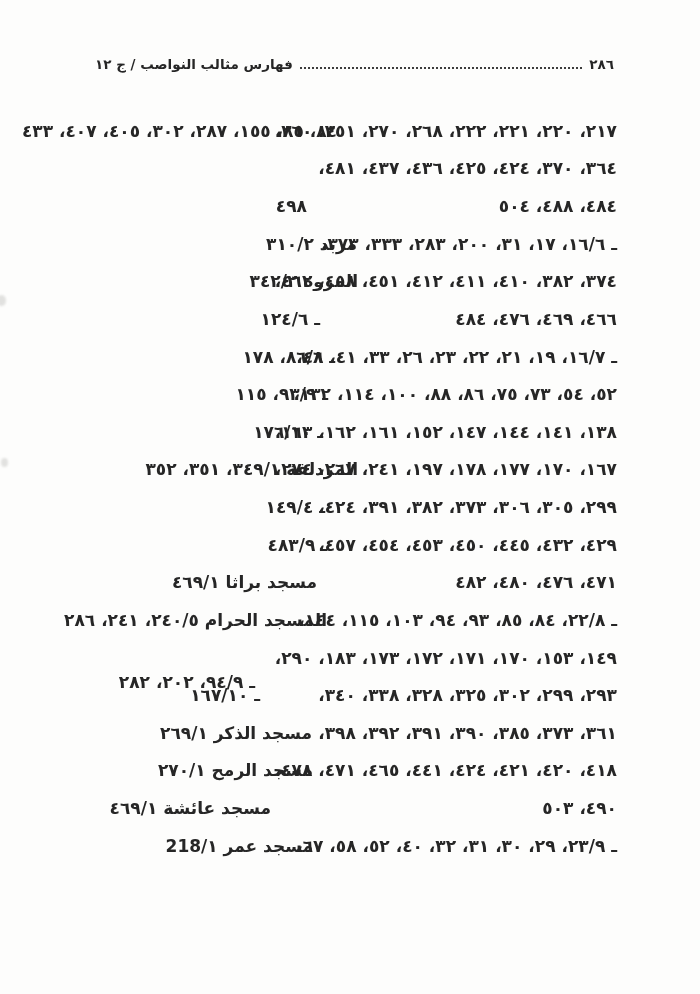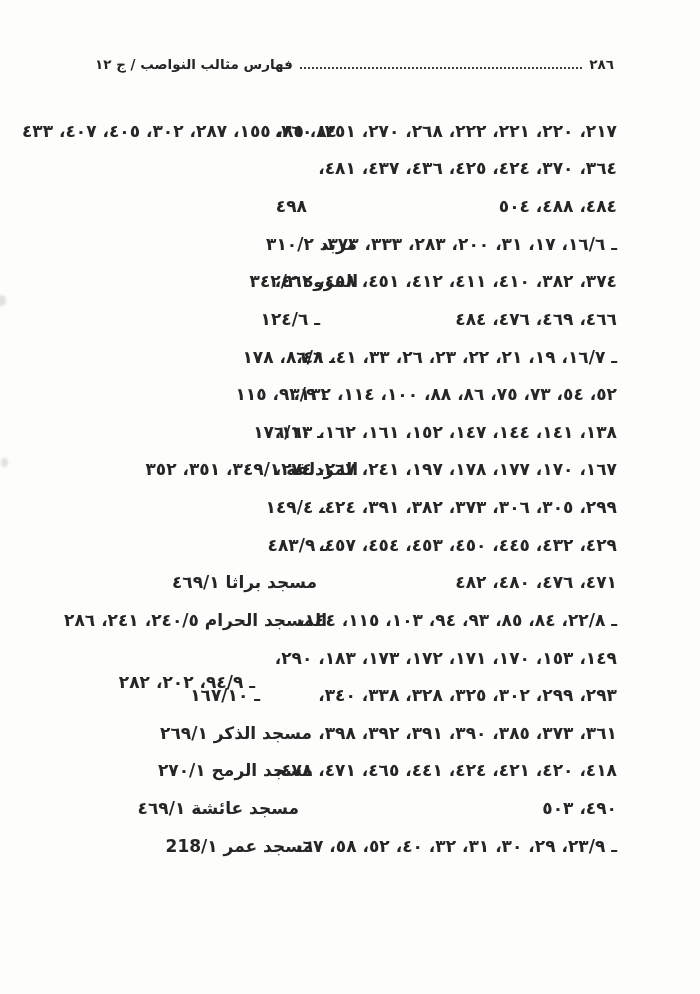--- a/index.html
+++ b/index.html
@@ -37,21 +37,21 @@
   .row:nth-child(9)  .cell-l{right:377px;}
   .row:nth-child(10) .cell-l{right:342px;}
   .row:nth-child(11) .cell-l{right:375px;margin-left:46px;}
   .row:nth-child(12) .cell-l{right:373px;}
   .row:nth-child(13) .cell-l{right:383px;}
   .row:nth-child(14) .cell-l{right:373px;}
   .row:nth-child(15) .cell-l{right:445px;margin-top:24px;}
   .row:nth-child(16) .cell-l{right:440px;text-align:center;}
   .row:nth-child(17) .cell-l{right:388px;}
   .row:nth-child(18) .cell-l{right:387px;}
-  .row:nth-child(19) .cell-l{right:401px;}
+  .row:nth-child(19) .cell-l{right:429px;}
   .row:nth-child(20) .cell-l{right:387px;}
   
   .speck{position:absolute;background:#9a9a96;border-radius:50%;opacity:.28;filter:blur(1.2px);}
   .speck.s1{left:-3px;top:295px;width:9px;height:11px;}
   .speck.s2{left:1px;top:458px;width:7px;height:9px;}
 </style>
 </head>
 <body>
 
 <div class="page" style="background: rgb(253, 253, 252); color: rgb(38, 38, 38);">

